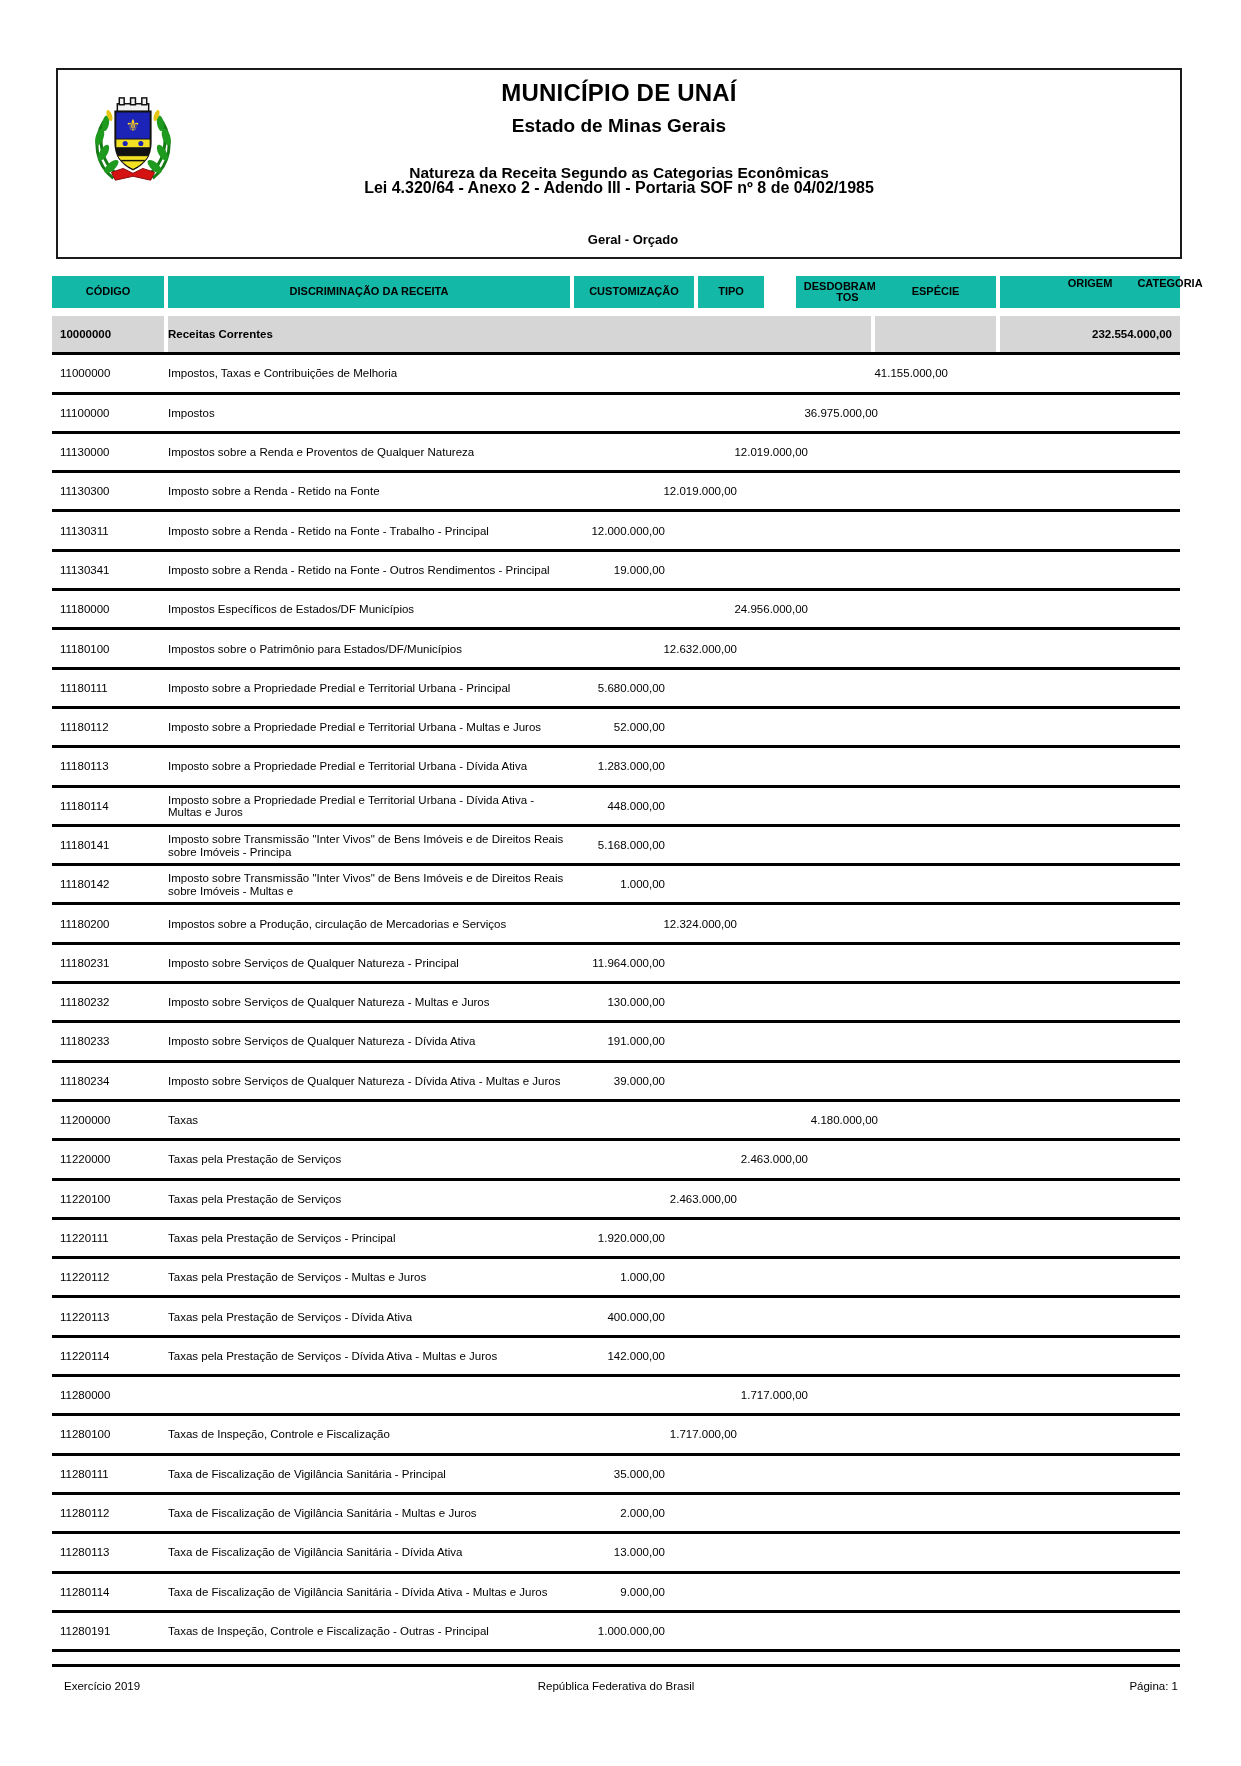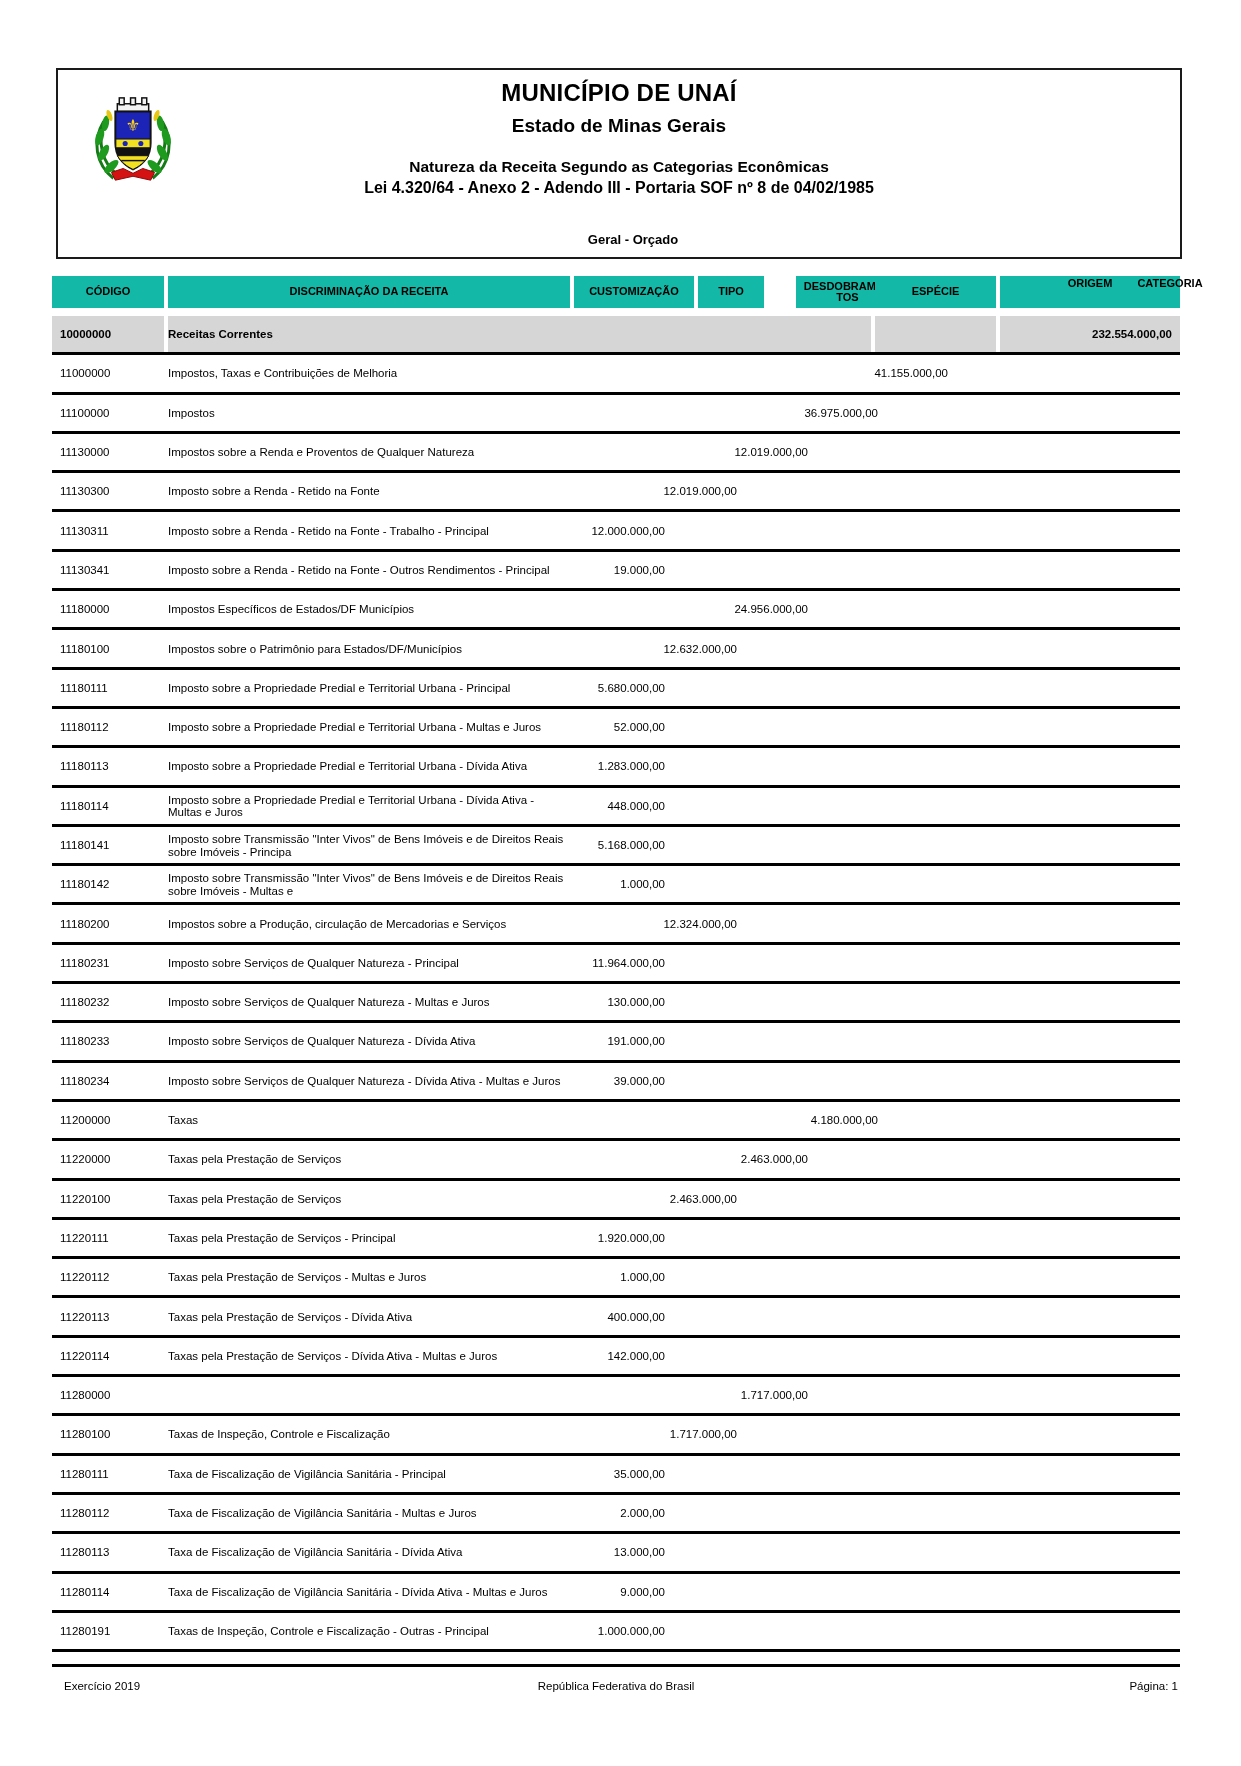--- a/index.html
+++ b/index.html
@@ -7,21 +7,21 @@
   body { font-family:"Liberation Sans","DejaVu Sans",sans-serif; color:#000; }
   .page { position:relative; width:1241px; height:1766px; background:#fff; overflow:hidden; }
 
   
   .header-box { position:absolute; left:56px; top:68px; width:1126px; height:191px;
                 border:2px solid #1a1a1a; background:#fff; }
   .logo { position:absolute; left:26px; top:22px; width:98px; height:98px; }
   .ht { position:absolute; left:0; right:0; text-align:center; font-weight:bold; white-space:nowrap; }
   .ht1 { top:9px;  font-size:24px; letter-spacing:.2px; }
   .ht2 { top:45px; font-size:19px; }
-  .ht3 { top:88px; font-size:15.5px; }
+  .ht3 { top:94px; font-size:15.5px; }
   .ht4 { top:109px; font-size:16px; }
   .ht5 { top:162px; font-size:13px;padding-left:28px; }
 
   
   .table { position:absolute; left:52px; top:276px; width:1128px; }
   .thead { position:relative; height:32px; }
   .hcell { position:absolute; top:0; height:32px; background:#14b8a6;
            display:flex; align-items:center; justify-content:center; text-align:center;
            font-size:11px; font-weight:bold; line-height:11.5px; white-space:pre-line; }
   .hc-codigo        { left:0;     width:112px; }

